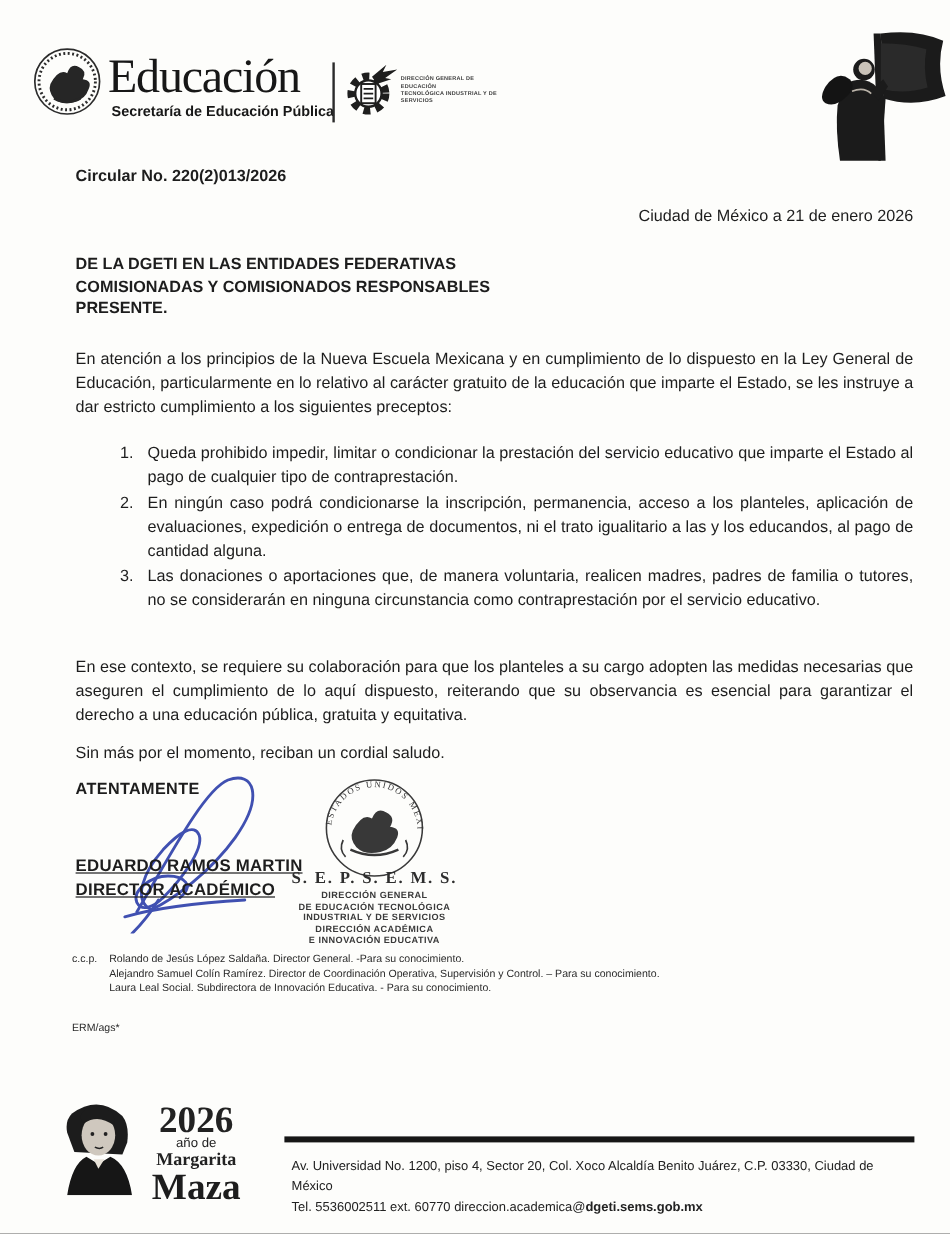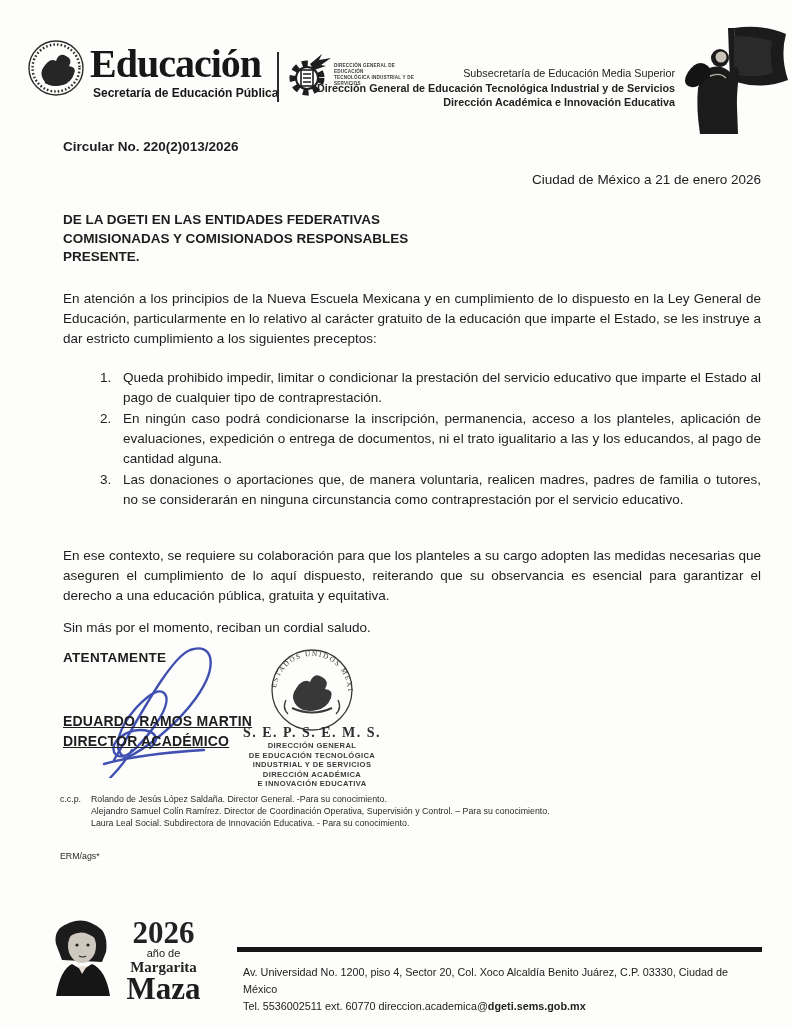--- a/index.html
+++ b/index.html
@@ -10,21 +10,21 @@
     background:#fdfdfb;
     font-family:"Liberation Sans",sans-serif;
     color:#1d1d1d;
     overflow:hidden;
   }
   .abs{position:absolute;}
 
   
   .sep-wordmark{
     font-family:"Liberation Serif",serif;
-    font-weight:bold;font-size:40px;letter-spacing:-1px;color:#171717;
+    font-weight:normal;font-size:40px;letter-spacing:-1px;color:#171717;
   }
   .sep-tagline{font-size:12px;font-weight:bold;color:#171717;}
   .hdr-divider{width:2px;height:50px;background:#2b2b2b;}
   .gear-tinytext{font-size:4.6px;line-height:6px;color:#3a3a3a;font-weight:bold;letter-spacing:.2px;}
   .hdr-right{text-align:right;font-size:10.8px;line-height:14.5px;color:#222;}
   .hdr-right .b{font-weight:bold;}
 
   
   .circular{font-size:13.5px;font-weight:bold;text-align:center;}
   .dateline{font-size:13.5px;}
@@ -86,25 +86,20 @@
       <rect x="13" y="20" width="12" height="16" fill="none" stroke="#1e1e1e" stroke-width="1.6"></rect>
       <path d="M15,24 h8 M15,28 h8 M15,32 h8" stroke="#1e1e1e" stroke-width="1.4"></path>
       <path d="M22,14 L34,4 L31,10 L43,8 L33,15 L38,16 L26,20 z" fill="#1e1e1e"></path>
     </svg>
   </div>
   <div class="abs gear-tinytext" style="left:334px;top:63px;width:90px;">
     <div>DIRECCIÓN GENERAL DE EDUCACIÓN</div>
     <div>TECNOLÓGICA INDUSTRIAL Y DE SERVICIOS</div>
   </div>
 
-  <div class="abs hdr-right" style="left:290px;top:66px;width:385px;">
-    <div>Subsecretaría de Educación Media Superior</div>
-    <div class="b">Dirección General de Educación Tecnológica Industrial y de Servicios</div>
-    <div class="b">Dirección Académica e Innovación Educativa</div>
-  </div>
 
   <div class="abs" style="left:674px;top:26px;">
     <svg width="116" height="110" viewBox="0 0 116 110">
       <path d="M60,2 L64,108 L58,108 L54,2 z" fill="#1b1b1b"></path>
       <path d="M60,2 q30,-4 52,6 q-6,22 2,46 q-26,10 -52,2 z" fill="#1b1b1b"></path>
       <path d="M60,10 q22,0 38,5 q-3,16 1,32 q-20,6 -39,1 z" fill="#2a2a2a"></path>
       <circle cx="46" cy="32" r="9" fill="#1b1b1b"></circle>
       <circle cx="47" cy="31" r="5.5" fill="#c9c2b8"></circle>
       <path d="M30,44 q16,-8 26,2 l8,10 q-2,30 -4,52 l-34,0 q-4,-26 -2,-46 z" fill="#1b1b1b"></path>
       <path d="M36,50 q10,-4 16,2" stroke="#b9b2a8" stroke-width="1.4" fill="none"></path>

